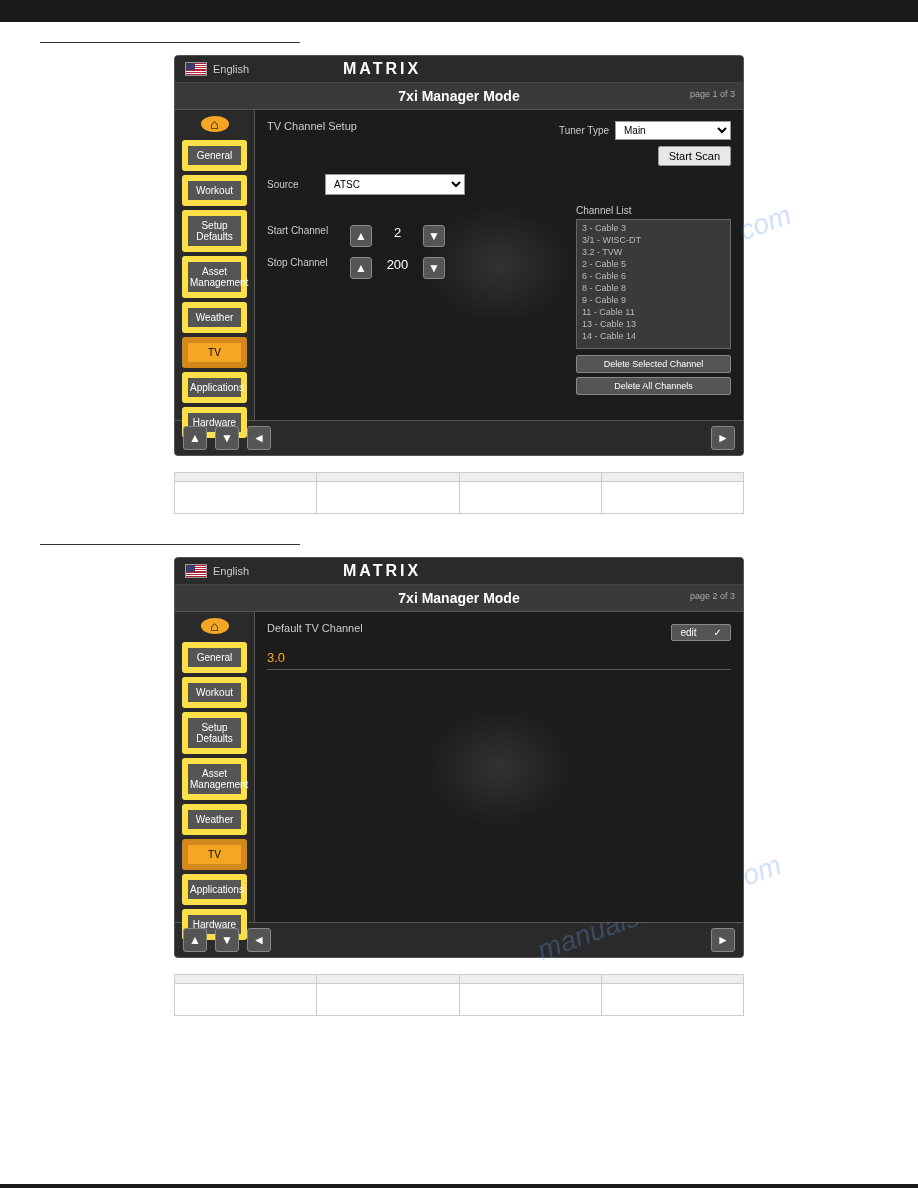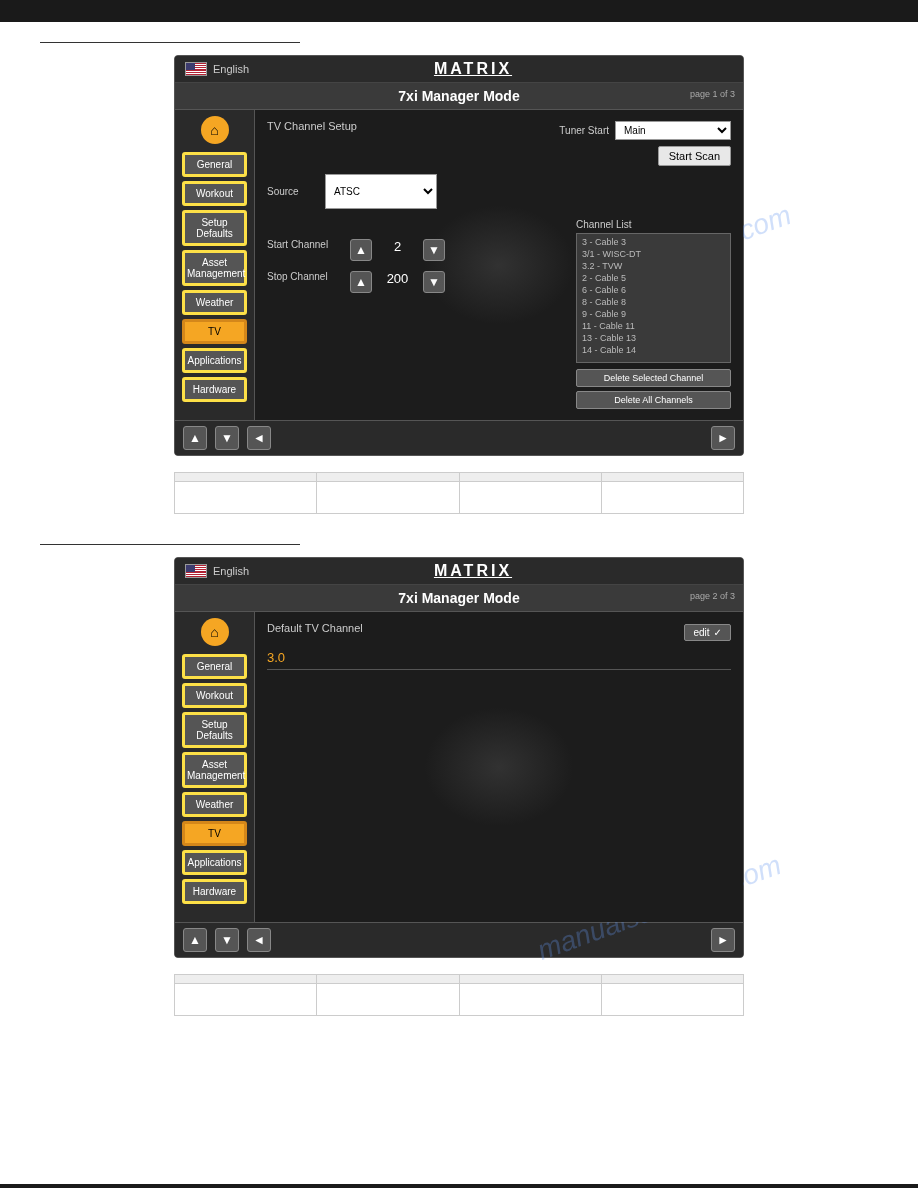--- a/index.html
+++ b/index.html
@@ -80,23 +80,21 @@
       color: #ccc;
       font-size: 11px;
       flex: 1;
     }
 
     .header-brand {
       color: #fff;
       font-size: 16px;
       font-weight: bold;
       letter-spacing: 3px;
-      text-align: center;
       flex: 2;
-      text-decoration: underline;
     }
 
     .header-right {
       flex: 1;
     }
 
     .panel-title-bar {
       background: #3a3a3a;
       text-align: center;
       padding: 5px;
@@ -136,21 +134,21 @@
     }
 
     .sidebar-btn {
       width: 65px;
       padding: 4px 2px;
       background: #555;
       color: #fff;
       font-size: 10px;
       text-align: center;
       border-radius: 3px;
-      border: 3px solid #fde047;
+      border: 6px solid #fde047;
       cursor: pointer;
     }
 
     .sidebar-btn.active {
       background: #f5a623;
       border-color: #d4871a;
       color: #000;
     }
 
     .sidebar-home {
@@ -224,23 +222,23 @@
     .source-label {
       font-size: 10px;
       color: #ccc;
       width: 50px;
     }
 
     .source-select {
       background: #fff;
       color: #000;
       font-size: 10px;
-      padding: 10px 4px;
+      padding: 3px 4px;
       border: 1px solid #999;
-      width: 112px;
+      width: 140px;
     }
 
     
     .channel-area {
       display: flex;
       gap: 10px;
     }
 
     .channel-controls {
       flex: 1;
@@ -402,21 +400,21 @@
     .edit-btn {
       background: #555;
       color: #fff;
       font-size: 10px;
       border: 1px solid #888;
       padding: 2px 8px;
       cursor: pointer;
       border-radius: 2px;
       display: flex;
       align-items: center;
-      gap: 4px;
+      gap: 17px;
     }
 
     .channel-value-display {
       color: #f5a623;
       font-size: 13px;
       margin-top: 6px;
     }
 
     .channel-separator {
       border: none;
@@ -499,21 +497,21 @@
         <div class="sidebar-btn">Applications</div>
         <div class="sidebar-btn">Hardware</div>
       </div>
 
       <div class="main-content" style="position:relative;">
         <div class="center-glow"></div>
 
         <div class="tuner-row">
           <span class="content-section-title">TV Channel Setup</span>
           <div style="display:flex; align-items:center; gap:6px;">
-            <span class="tuner-label">Tuner Start</span>
+            <span class="tuner-label">Tuner Type</span>
             <select class="tuner-select">
               <option>Main</option>
             </select>
           </div>
         </div>
 
         <div style="text-align:right; margin-bottom:6px;">
           <button class="start-scan-btn">Start Scan</button>
         </div>
 

